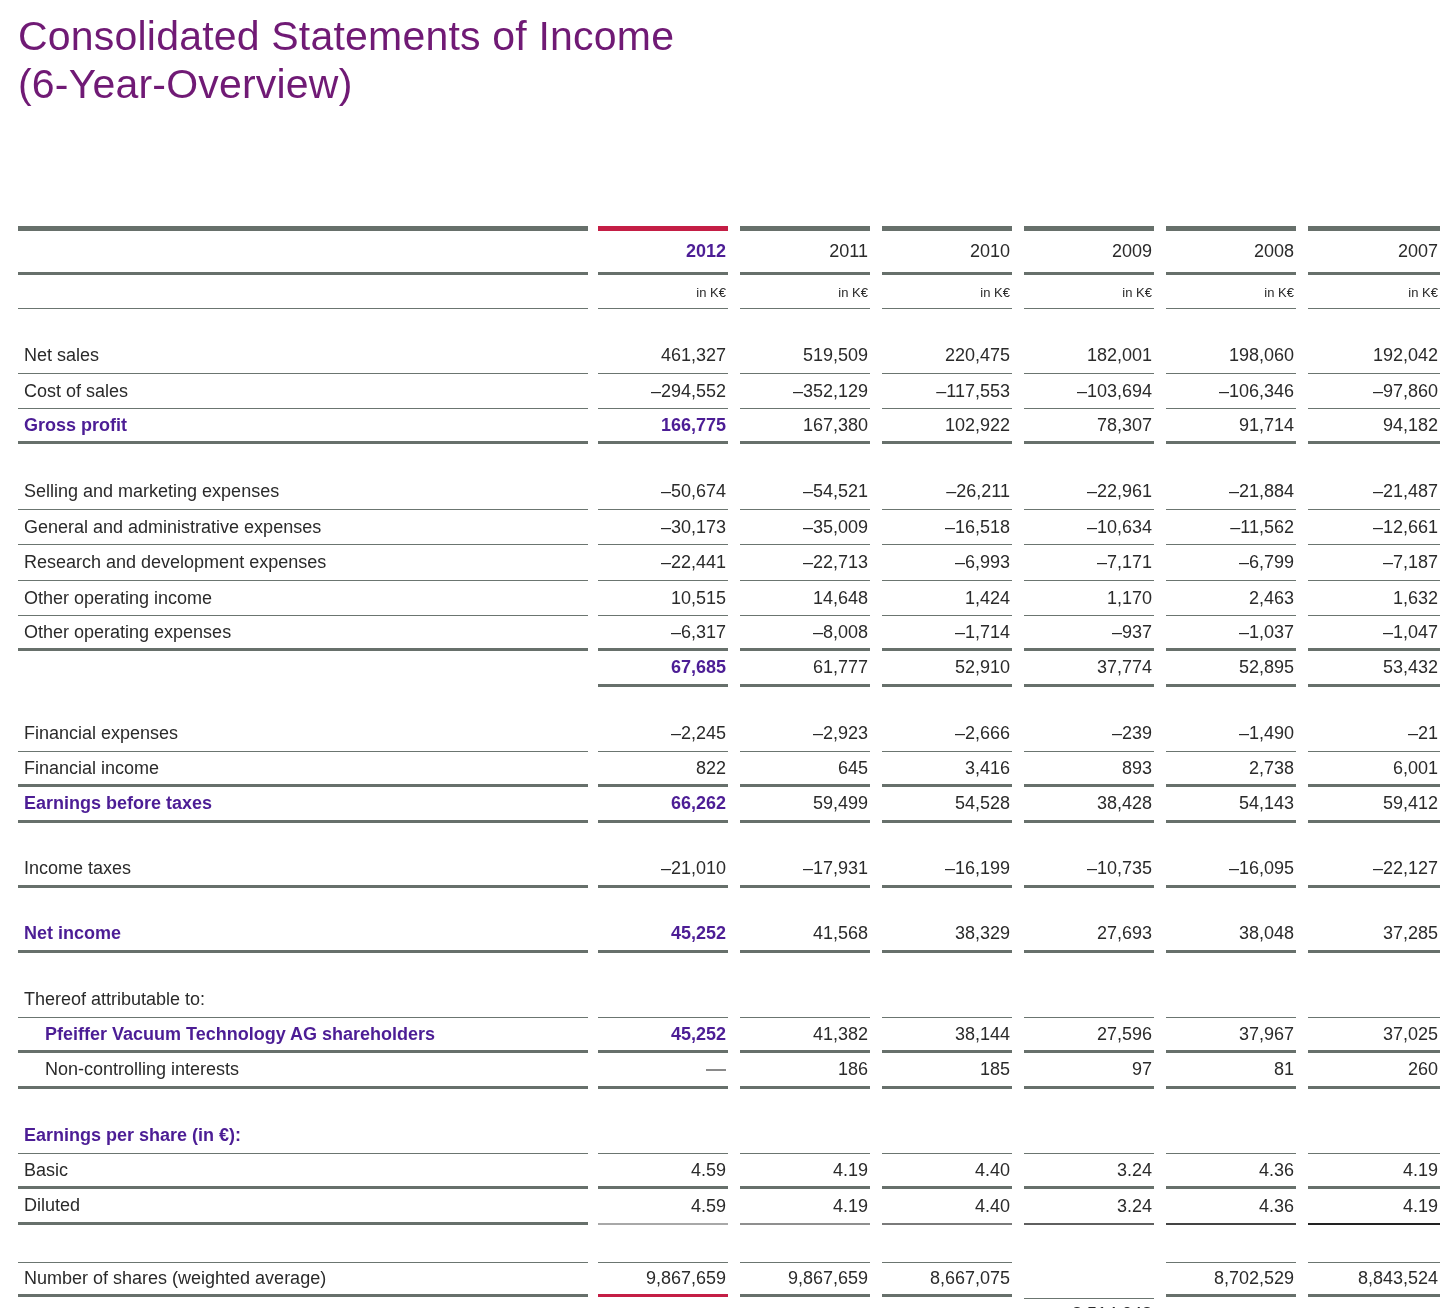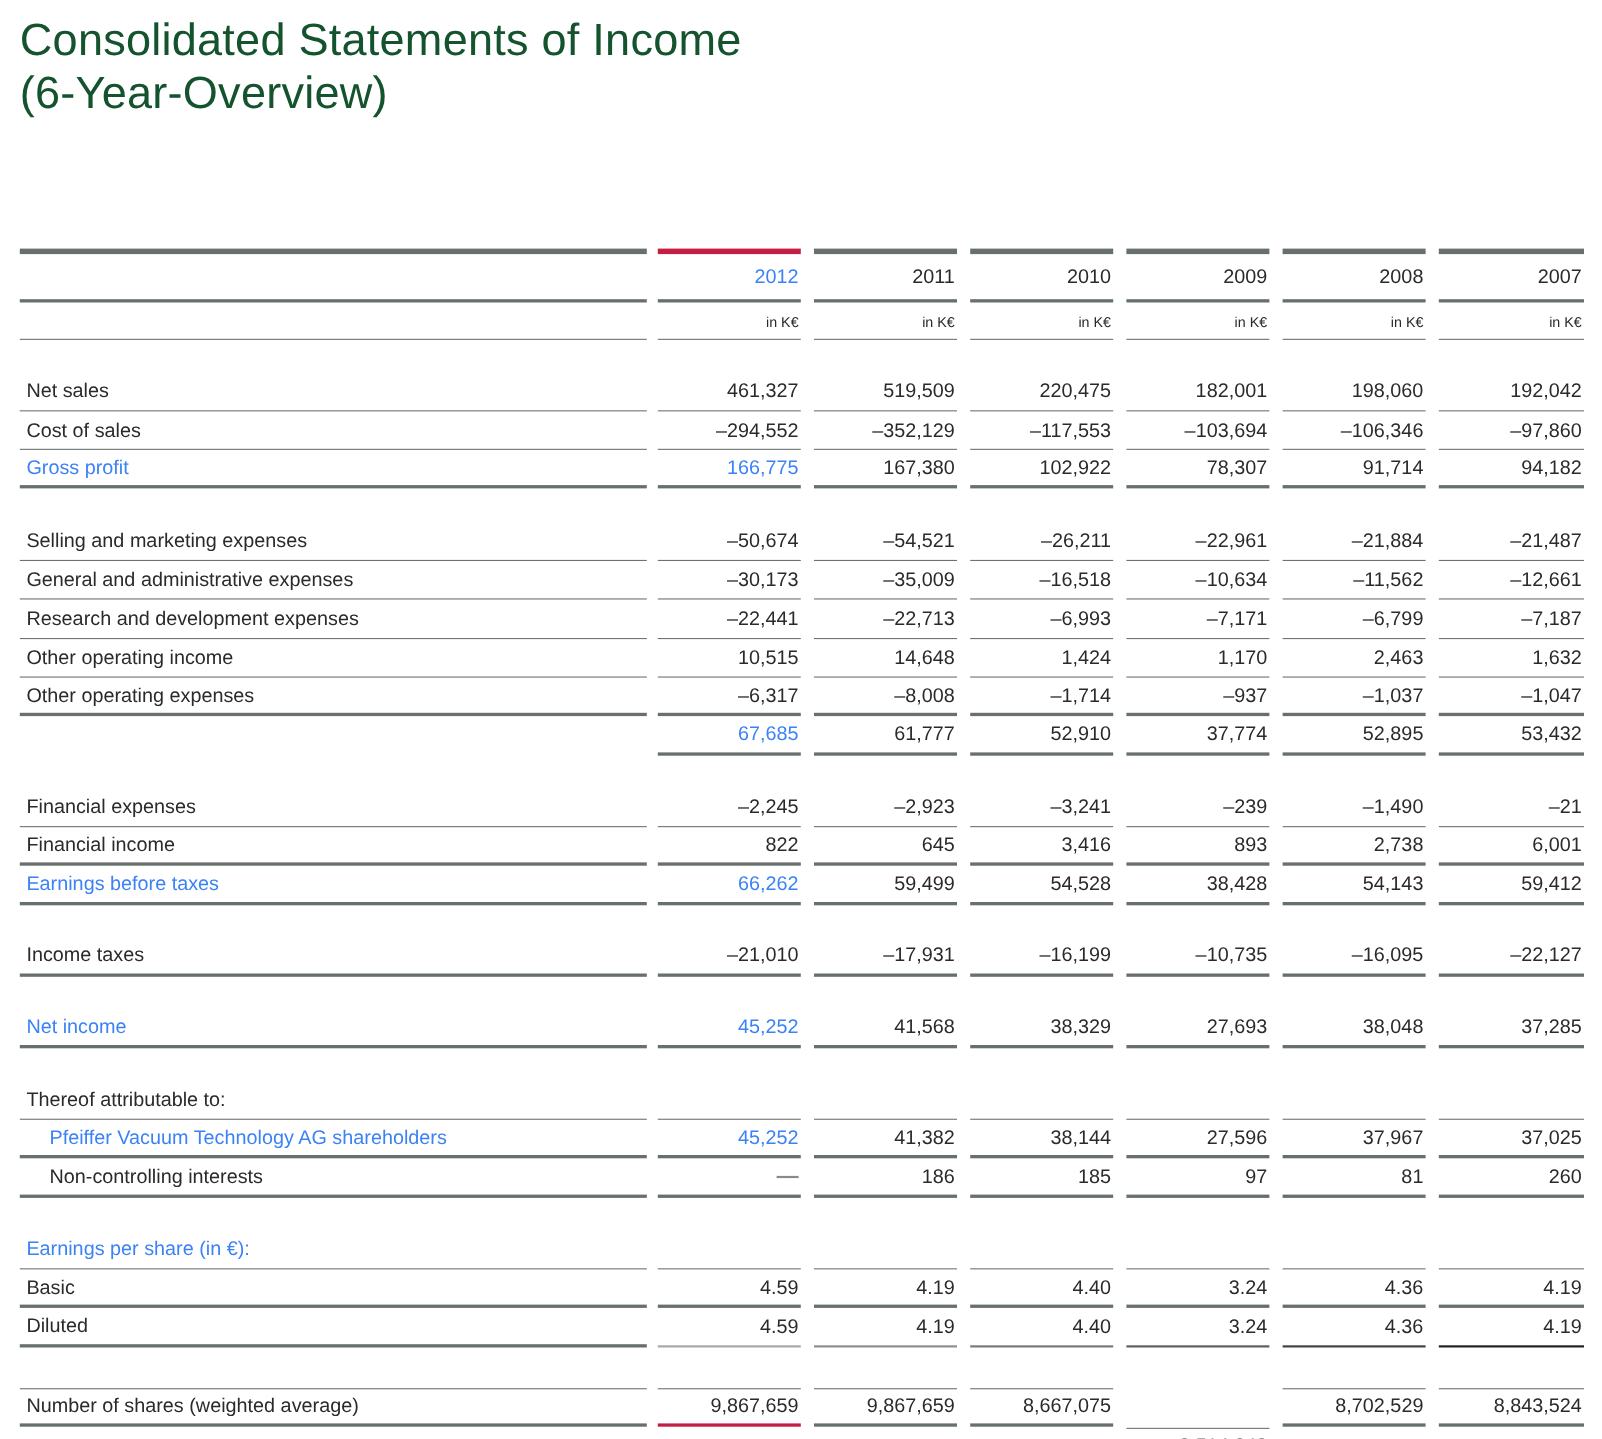--- a/index.html
+++ b/index.html
@@ -1,26 +1,26 @@
 <!DOCTYPE html>
 <html><head>
 <meta charset="utf-8">
 <style>
   html, body { margin:0; padding:0; background:#ffffff; }
   body { width:1456px; height:1308px; position:relative; overflow:hidden;
          font-family:"Liberation Sans", sans-serif; color:#2a2a2a; }
   .title { position:absolute; left:18px; top:12px; margin:0; font-weight:normal;
-           font-size:41px; line-height:48px; color:#14532d; letter-spacing:0.2px; }
+           font-size:41px; line-height:48px; color:#701a75; letter-spacing:0.2px; }
   .table { position:absolute; left:0; top:0; width:1456px; height:1308px; }
   .row { position:absolute; left:0; width:1456px; }
   .cell { position:absolute; top:0; height:100%; box-sizing:border-box; }
   .lbl { left:18px; width:570px; padding-left:6px; font-size:18px; display:flex; align-items:center; }
   .lbl.indent { padding-left:27px; }
   .val { font-size:18px; text-align:right; display:flex; align-items:center; justify-content:flex-end; padding-right:2px; }
-  .bold { font-weight:normal; color:#3b82f6; }
+  .bold { font-weight:bold; color:#4c1d95; }
   .c0 { left:598px; width:130px; } .c1 { left:740px; width:130px; }
   .c2 { left:882px; width:130px; } .c3 { left:1024px; width:130px; }
   .c4 { left:1166px; width:130px; } .c5 { left:1308px; width:132px; }
   .thin { border-bottom:1.5px solid #6b7570; }
   .thick { border-bottom:3px solid #67706b; }
   .thick.red { border-bottom-color:#c41e45; }
   .topbar { position:absolute; top:226px; height:5px; background:#67706b; }
   .topbar.red { background:#c41e45; }
   .yr { font-size:18px; }
   .unit { font-size:13px; }
@@ -140,21 +140,21 @@
       <div class="cell val c1 thick">61,777</div>
       <div class="cell val c2 thick">52,910</div>
       <div class="cell val c3 thick">37,774</div>
       <div class="cell val c4 thick">52,895</div>
       <div class="cell val c5 thick">53,432</div>
     </div>
     <div class="row" style="top: 716px; height: 36px;">
       <div class="cell lbl thin">Financial expenses</div>
       <div class="cell val c0 thin">–2,245</div>
       <div class="cell val c1 thin">–2,923</div>
-      <div class="cell val c2 thin">–3,241</div>
+      <div class="cell val c2 thin">–2,666</div>
       <div class="cell val c3 thin">–239</div>
       <div class="cell val c4 thin">–1,490</div>
       <div class="cell val c5 thin">–21</div>
     </div>
     <div class="row" style="top: 752px; height: 35px;">
       <div class="cell lbl thick">Financial income</div>
       <div class="cell val c0 thick">822</div>
       <div class="cell val c1 thick">645</div>
       <div class="cell val c2 thick">3,416</div>
       <div class="cell val c3 thick">893</div>

